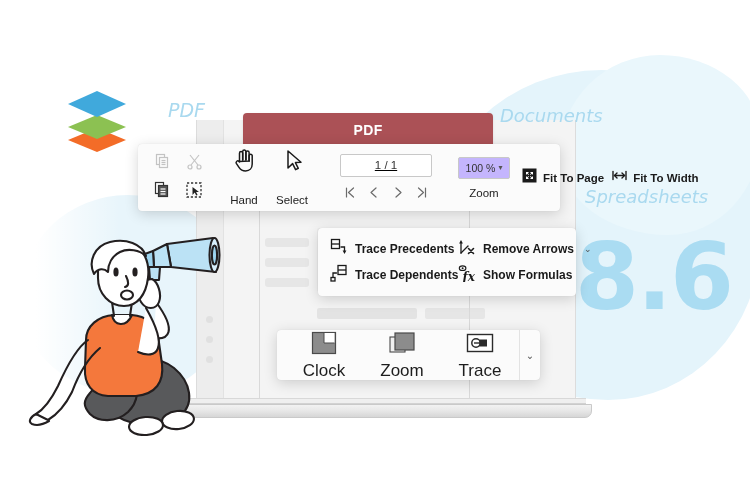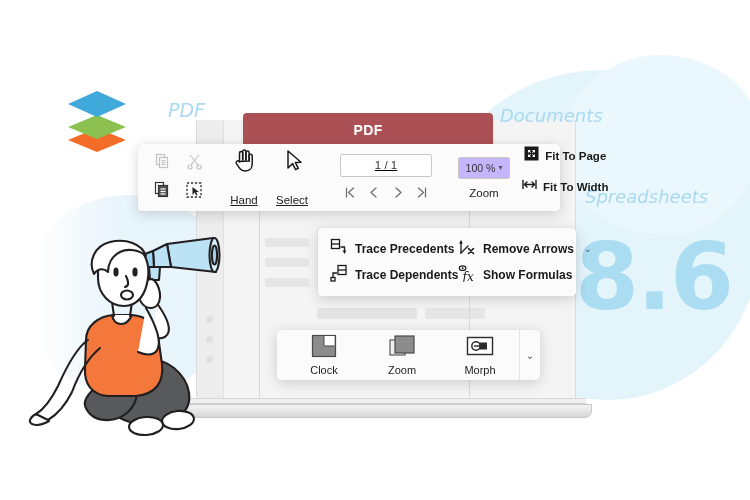--- a/index.html
+++ b/index.html
@@ -97,27 +97,27 @@
     left:138px;top:144px;width:422px;height:67px;
     display:flex;align-items:stretch;padding:0;
   }
   .tb-sec{display:flex;align-items:center;position:relative;}
   .tb-sep{width:1px;background:#e0e0e0;margin:12px 0;}
 
   .clip-grid{
     display:grid;grid-template-columns:32px 32px;grid-template-rows:28px 28px;
     align-items:center;justify-items:center;margin-left:8px;
   }
-  .ico{display:block;}
+  .ico{display:block;font-weight:bold;}
 
   .tool-btn{
     width:48px;display:flex;flex-direction:column;align-items:center;justify-content:center;
     gap:2px;height:100%;cursor:pointer;
   }
-  .tool-btn .lbl{font-size:11.5px;color:#222;line-height:1;margin-top:16px;text-decoration:underline;}
+  .tool-btn .lbl{font-size:11.5px;color:#222;line-height:1;margin-top:16px;}
 
   .pagebox{
     width:90px;height:21px;border:1px solid #c8c8c8;background:#fff;border-radius:2px;
     display:flex;align-items:center;justify-content:center;
     font-size:11.5px;color:#333;
   }
   .nav-row{display:flex;align-items:center;justify-content:space-between;width:92px;margin-top:7px;}
   .nav-btn{width:20px;height:18px;display:flex;align-items:center;justify-content:center;cursor:pointer;}
 
   .zoombox{
@@ -144,21 +144,21 @@
   
   .animations{
     left:277px;top:330px;width:263px;height:50px;
     display:flex;align-items:center;background:#fbfbfb;
   }
   .anim-strip{display:flex;align-items:center;flex:1;height:100%;padding-left:8px;}
   .anim-item{
     width:78px;display:flex;flex-direction:column;align-items:center;justify-content:center;gap:3px;
     cursor:pointer;
   }
-  .anim-item .lbl{font-size:11px;color:#1d1d1d;line-height:1;}
+  .anim-item .lbl{font-size:17px;color:#1d1d1d;line-height:1;}
   .anim-more{
     width:24px;height:100%;border-left:1px solid #e3e3e3;
     display:flex;align-items:center;justify-content:center;cursor:pointer;
     font-size:10px;color:#555;
   }
 
   
   .person{position:absolute;left:28px;top:236px;width:215px;height:200px;}
 </style>
 </head>
@@ -306,21 +306,21 @@
     <div class="tb-sep" style="margin-left:14px;"></div>
 
     <div class="tb-sec" style="flex-direction:column;justify-content:center;margin-left:12px;">
       <div class="zoombox">
         <span>100 %</span>
         <span style="font-size:8px;color:#555;">▾</span>
       </div>
       <div class="zoom-lbl">Zoom</div>
     </div>
 
-    <div class="tb-sec" style="flex-direction:column;margin-left:12px;gap:8px;">
+    <div class="tb-sec" style="flex-direction:row;justify-content:center;margin-left:12px;gap:8px;">
       <div class="fit-row">
         <span class="ico">
           <svg width="15" height="15" viewBox="0 0 15 15">
             <rect x="0.5" y="0.5" width="14" height="14" fill="#1a1a1a"></rect>
             <path d="M4 4 L7 4 L5.8 5.2 L7 6.4 L6.4 7 L5.2 5.8 L4 7 Z" fill="#fff"></path>
             <path d="M11 4 L8 4 L9.2 5.2 L8 6.4 L8.6 7 L9.8 5.8 L11 7 Z" fill="#fff"></path>
             <path d="M4 11 L7 11 L5.8 9.8 L7 8.6 L6.4 8 L5.2 9.2 L4 8 Z" fill="#fff"></path>
             <path d="M11 11 L8 11 L9.2 9.8 L8 8.6 L8.6 8 L9.8 9.2 L11 8 Z" fill="#fff"></path>
           </svg>
         </span>
@@ -419,21 +419,21 @@
 
       <div class="anim-item">
         <span class="ico">
           <svg width="30" height="24" viewBox="0 0 30 24">
             <rect x="2.5" y="3.5" width="25" height="17" fill="#fff" stroke="#2b2b2b" stroke-width="1.4"></rect>
             <circle cx="11" cy="12" r="4.2" fill="none" stroke="#2b2b2b" stroke-width="1.5"></circle>
             <rect x="14.5" y="8.5" width="7.5" height="7" fill="#2b2b2b"></rect>
             <line x1="9" y1="12" x2="18" y2="12" stroke="#2b2b2b" stroke-width="1.4"></line>
           </svg>
         </span>
-        <span class="lbl">Morph</span>
+        <span class="lbl">Trace</span>
       </div>
 
     </div>
     <div class="anim-more">⌄</div>
   </div>
 
   <div class="person">
     <svg viewBox="0 0 215 200" width="215" height="200">
       <g stroke="#231f20" stroke-width="2.1" stroke-linejoin="round" stroke-linecap="round" fill="none">
 

